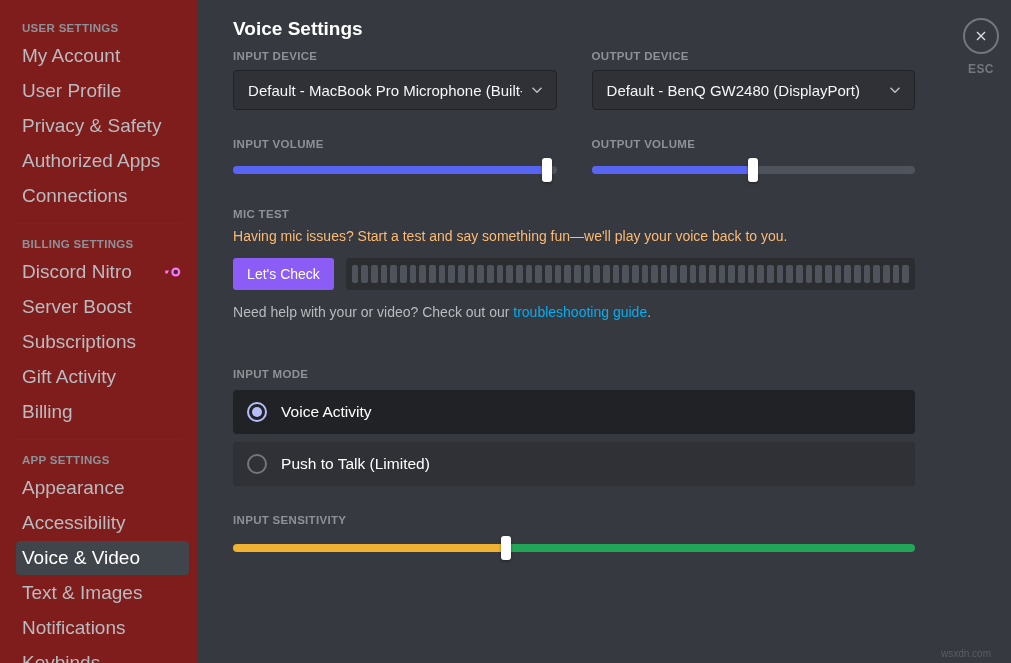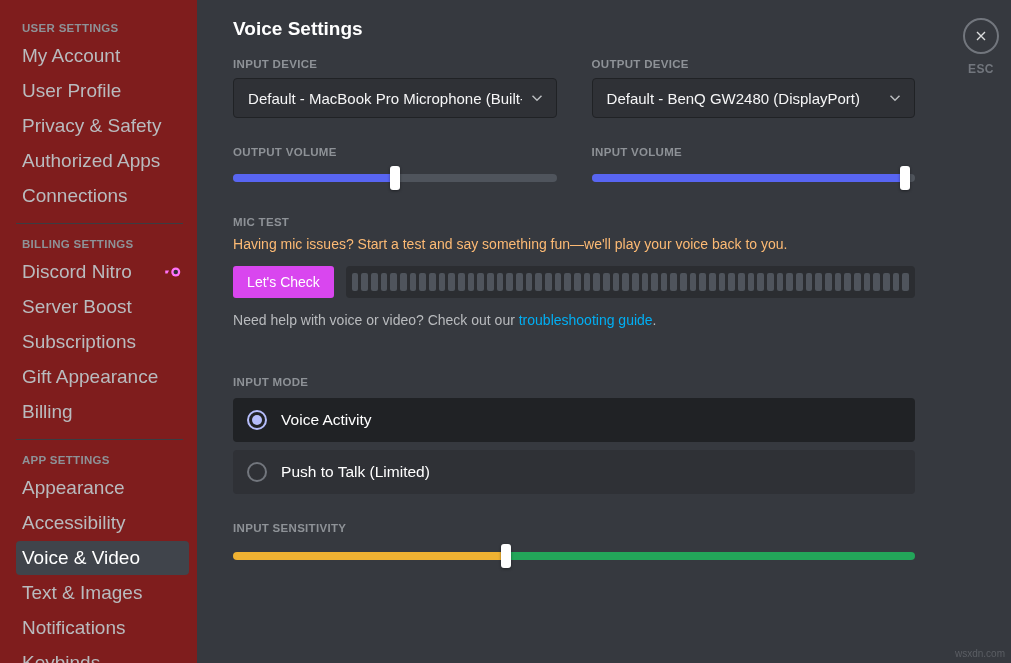--- a/index.html
+++ b/index.html
@@ -85,21 +85,21 @@
     color: #72767d;
     font-size: 12px;
     font-weight: 600;
     letter-spacing: 0.4px;
   }
 
   h1.page-title {
     color: #ffffff;
     font-size: 19px;
     font-weight: 600;
-    margin-bottom: 18px;
+    margin-bottom: 10px;
   }
 
   .row { display: flex; gap: 35px; }
   .col { flex: 1; min-width: 0; }
 
   .field-label {
     color: #8e9297;
     font-size: 11.5px;
     font-weight: 700;
     letter-spacing: 0.3px;
@@ -165,21 +165,21 @@
   .section-gap { margin-top: 28px; }
 
   .mic-desc {
     color: #fdba74;
     font-size: 14px;
     margin-top: 6px;
   }
 
   .mic-row { display: flex; align-items: stretch; gap: 12px; margin-top: 14px; }
   .check-btn {
-    background: #d946ef;
+    background: #8b5cf6;
     color: #ffffff;
     border: none;
     border-radius: 3px;
     padding: 0 14px;
     height: 32px;
     font-size: 14px;
     font-weight: 500;
     cursor: pointer;
     white-space: nowrap;
   }
@@ -261,21 +261,21 @@
     width: 10px; height: 24px;
     background: #ffffff;
     border-radius: 3px;
     transform: translate(-50%, -50%);
     box-shadow: 0 1px 3px rgba(0,0,0,0.4);
     cursor: grab;
   }
 
   .watermark {
     position: absolute;
-    right: 6px;
+    right: 20px;
     bottom: 4px;
     font-size: 10px;
     color: #5b5e64;
   }
 
   
   .nitro-badge { display:inline-flex; color:#ff73fa; }
   .nitro-badge svg { width:18px; height:14px; }
 </style>
 </head>
@@ -315,21 +315,21 @@
           </svg>
       </span>
     </div>
     <div class="sidebar-item">
         <span>Server Boost</span>
       </div>
     <div class="sidebar-item">
         <span>Subscriptions</span>
       </div>
     <div class="sidebar-item">
-        <span>Gift Appearance</span>
+        <span>Gift Activity</span>
       </div>
     <div class="sidebar-item">
         <span>Billing</span>
       </div>
 
     <div class="divider"></div>
 
     <div class="sidebar-section-header">APP SETTINGS</div>
     <div class="sidebar-item">
         <span>Appearance</span>
@@ -373,37 +373,37 @@
             <span class="select-text">Default - BenQ GW2480 (DisplayPort)</span>
             <svg width="18" height="18" viewBox="0 0 24 24" fill="none">
                 <path d="M6 9l6 6 6-6" stroke="#b9bbbe" stroke-width="2"></path>
               </svg>
           </div>
         </div>
       </div>
 
       <div class="row section-gap">
         <div class="col">
+          <span class="field-label">INPUT VOLUME</span>
+          <div class="slider">
+            <div class="slider-track">
+                <div class="slider-fill" id="in-fill" style="width: 97%;"></div>
+              </div>
+            <div class="slider-thumb" id="in-thumb" style="left: 97%;"></div>
+          </div>
+        </div>
+        <div class="col">
           <span class="field-label">OUTPUT VOLUME</span>
           <div class="slider">
             <div class="slider-track">
                 <div class="slider-fill" id="out-fill" style="width: 50%;"></div>
               </div>
             <div class="slider-thumb" id="out-thumb" style="left: 50%;"></div>
           </div>
         </div>
-        <div class="col">
-          <span class="field-label">INPUT VOLUME</span>
-          <div class="slider">
-            <div class="slider-track">
-                <div class="slider-fill" id="in-fill" style="width: 97%;"></div>
-              </div>
-            <div class="slider-thumb" id="in-thumb" style="left: 97%;"></div>
-          </div>
-        </div>
       </div>
 
       <div class="section-gap">
         <span class="field-label">MIC TEST</span>
         <p class="mic-desc">Having mic issues? Start a test and say something fun—we'll play your voice back to you.</p>
         <div class="mic-row">
           <button class="check-btn">Let's Check</button>
           <div class="meter" id="meter">
               <div class="meter-bar"></div>
               <div class="meter-bar"></div>
@@ -459,21 +459,21 @@
               <div class="meter-bar"></div>
               <div class="meter-bar"></div>
               <div class="meter-bar"></div>
               <div class="meter-bar"></div>
               <div class="meter-bar"></div>
               <div class="meter-bar"></div>
               <div class="meter-bar"></div>
             </div>
         </div>
         <p class="help-line">
-          <span>Need help with voice or video? Check out our </span><a href="#">troubleshooting guide</a><span>.</span>
+          <span>Need help with your or video? Check out our </span><a href="#">troubleshooting guide</a><span>.</span>
         </p>
       </div>
 
       <div style="margin-top:48px">
         <span class="field-label">INPUT MODE</span>
         <div class="radio-group">
           <div class="radio-option selected">
             <span class="radio-circle">
                 <span class="radio-dot"></span>
               </span>

